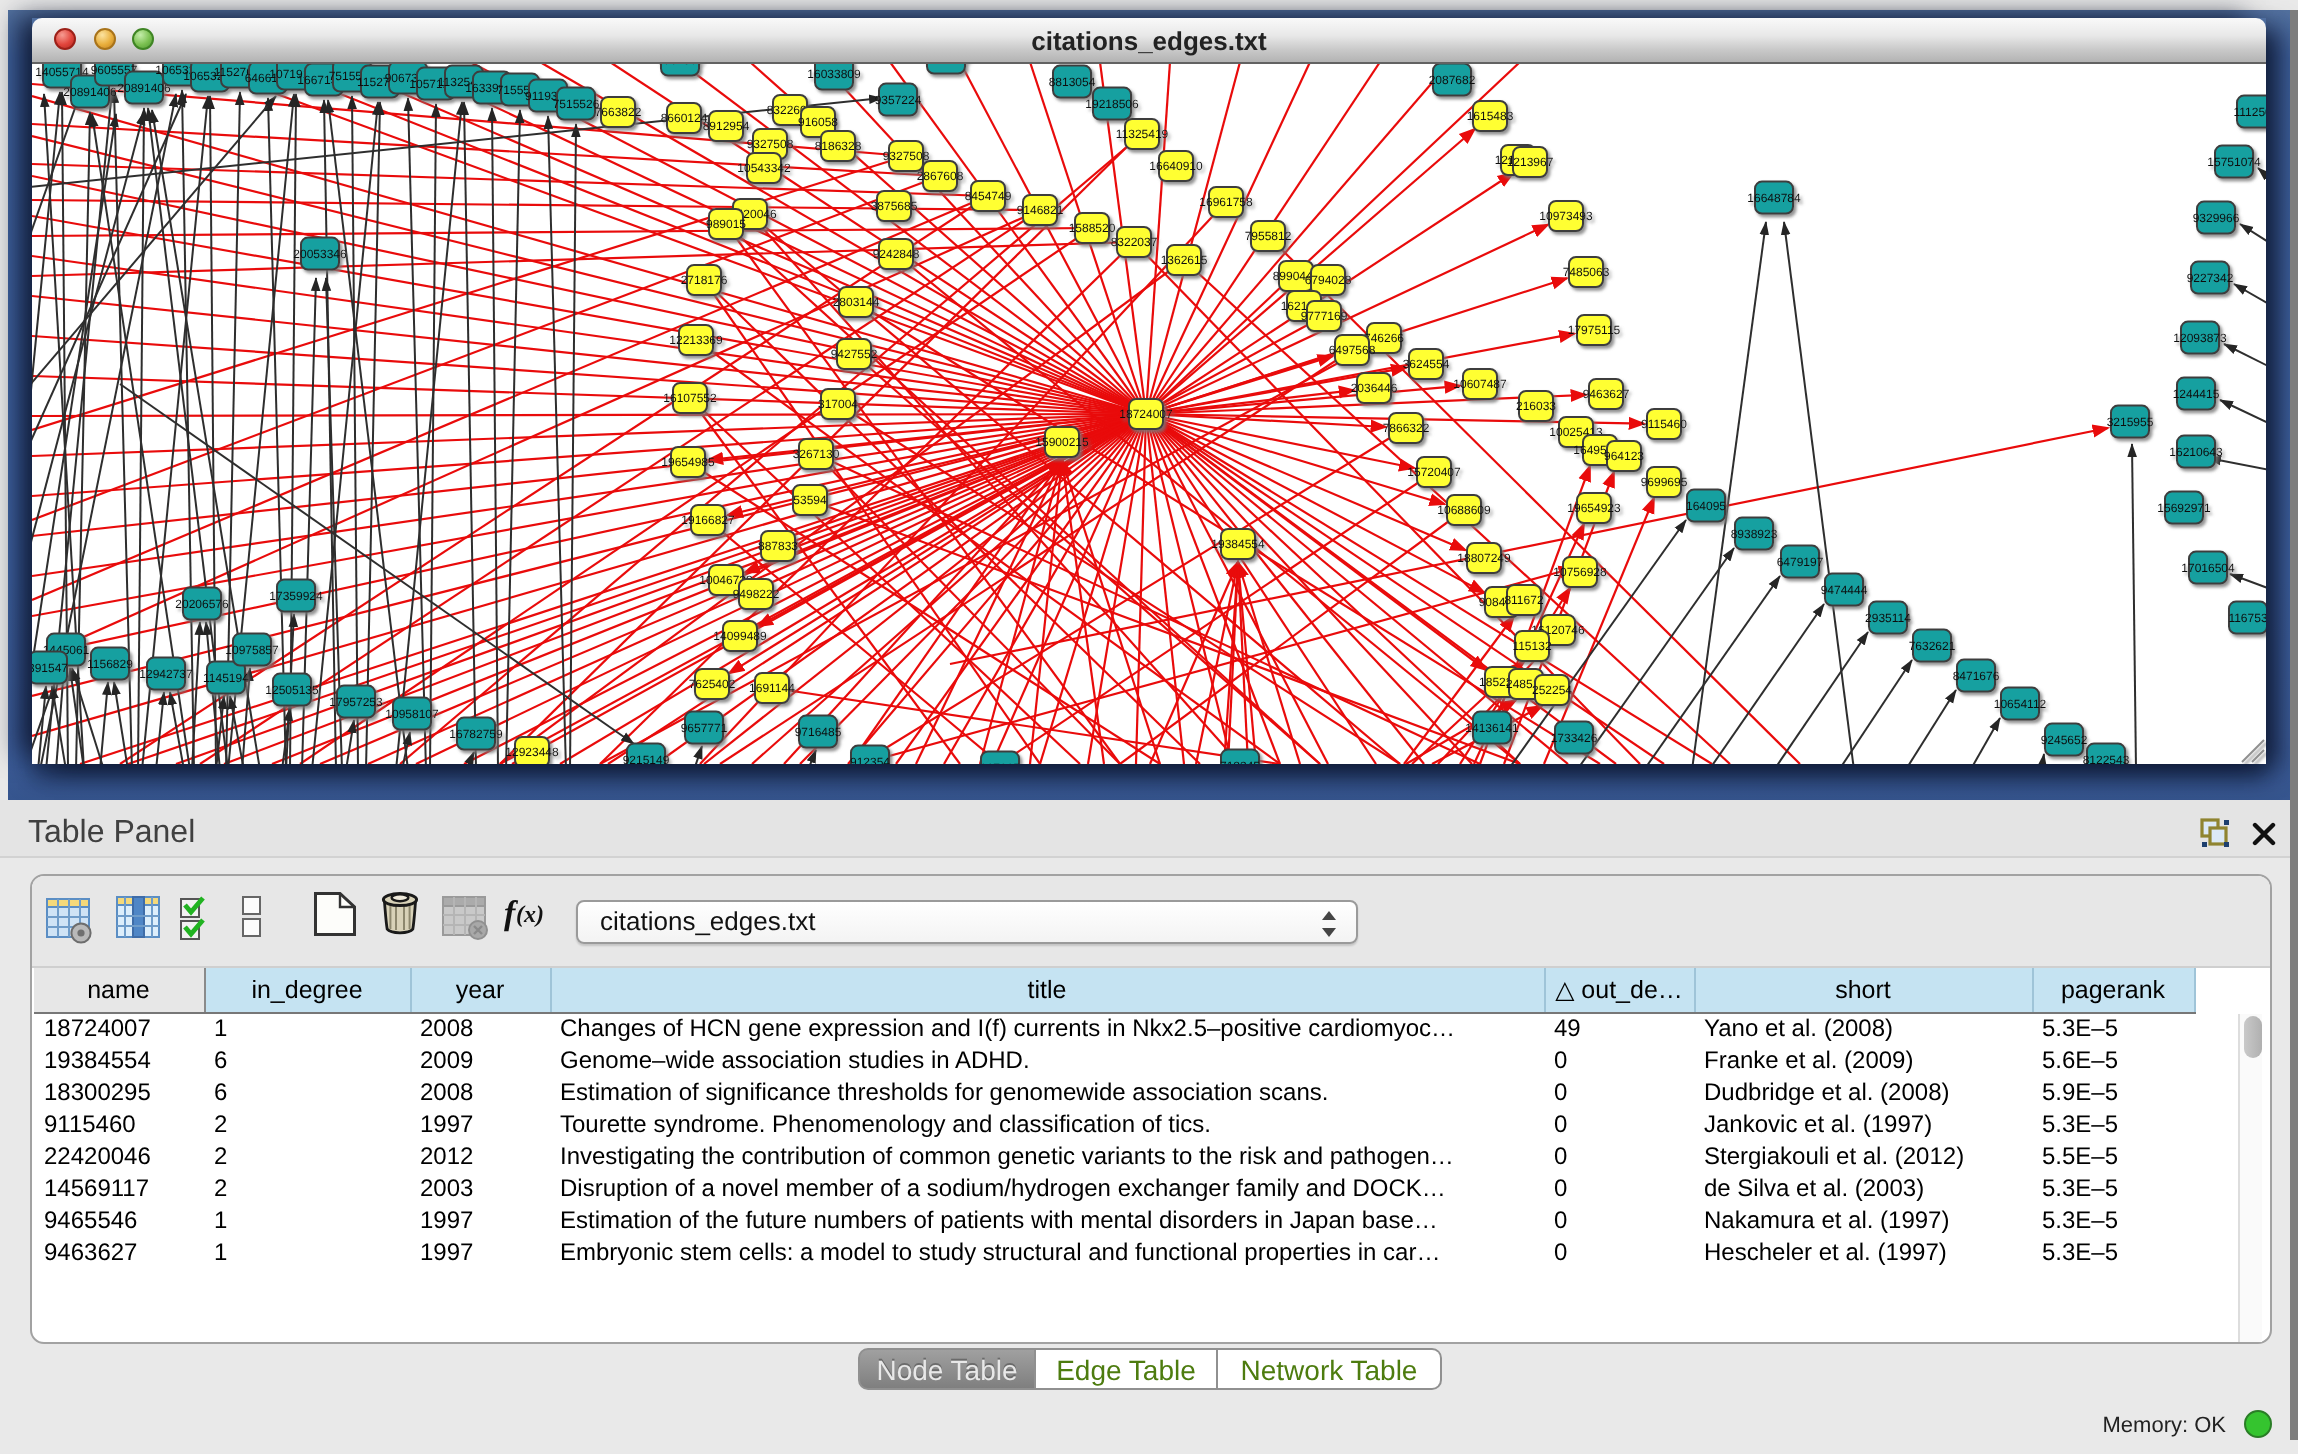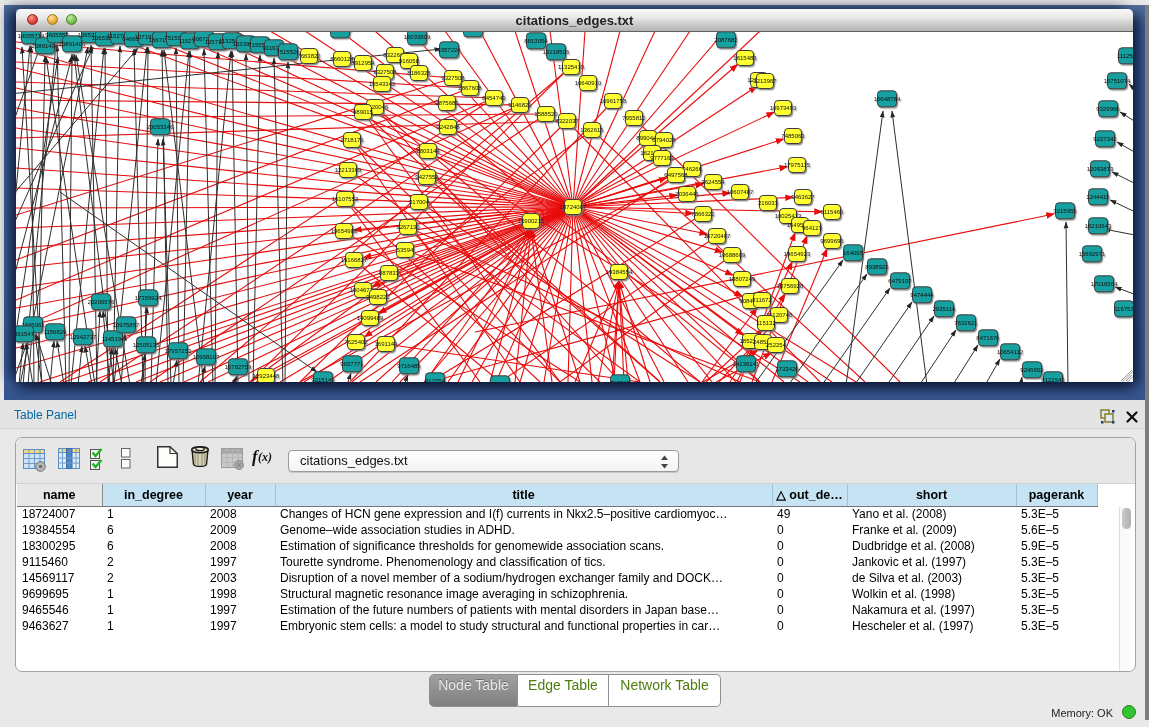--- a/index.html
+++ b/index.html
@@ -9,37 +9,37 @@
 #titlebar{position:absolute;left:16px;top:9px;width:1117px;height:22.5px;border-radius:5px 5px 0 0;
  background:linear-gradient(180deg,#f9f9f9 0%,#e8e8e8 40%,#c9c9c9 72%,#b3b3b3 100%);
  border-bottom:1px solid #626262}
 #titlebar .title{position:absolute;left:0;right:0;top:3.5px;text-align:center;font-size:13px;font-weight:bold;color:#222}
 .tl{position:absolute;top:5px;width:11px;height:11px;border-radius:50%}
 #tlr{left:11px;background:radial-gradient(circle at 35% 28%,#f69c92,#e2453c 55%,#b1271f);border:.5px solid #9c2018}
 #tly{left:30.5px;background:radial-gradient(circle at 35% 28%,#fbe3a0,#e9af3c 55%,#c1801e);border:.5px solid #a8731a}
 #tlg{left:50px;background:radial-gradient(circle at 35% 28%,#c4edaa,#7cc152 55%,#4e9a30);border:.5px solid #3f8524}
 #tablepanel{position:absolute;left:0;top:400px;width:1149px;height:327px;background:#e9e9e9}
 #tpbar{position:absolute;left:0;top:0;width:1149px;height:29px;background:#e4e4e4;border-bottom:1px solid #d2d2d2}
-#tpbar .t{position:absolute;left:14px;top:8px;font-size:12px;color:#0369a1}
+#tpbar .t{position:absolute;left:14px;top:8px;font-size:16px;color:#404040}
 #container{position:absolute;left:15px;top:37px;width:1121px;height:235px;background:#fff;
  border:1px solid #a2a2a2;border-radius:7px}
 #toolbar{position:absolute;left:0;top:0;width:1119px;height:46px;background:#e7e7e7;border-radius:6px 6px 0 0;border-bottom:1px solid #cfcfcf}
 #dropdown{position:absolute;left:272px;top:12px;width:391px;height:22px;background:linear-gradient(#fff,#f3f3f3);
  border:1px solid #9a9a9a;border-radius:4px;font-size:13px;color:#111;line-height:20px;padding-left:11px;
  box-shadow:0 1px 1px rgba(0,0,0,.15)}
 table{border-collapse:collapse;table-layout:fixed;width:1080px;font-size:12px}
 #tbl{position:absolute;left:1px;top:46px;width:1103px;height:188px;overflow:hidden}
-th{height:22px;font-weight:bold;font-size:12.5px;border-right:1px solid #9fc4d8;border-bottom:1px solid #777;background:#c5e3f2;padding:0}
+th{height:22px;font-weight:normal;font-size:12.5px;border-right:1px solid #9fc4d8;border-bottom:1px solid #777;background:#c5e3f2;padding:0}
 th.c1{background:#e7e7e7;border-right:1px solid #8a8a8a}
 td{height:16px;padding:0 0 0 5px;white-space:nowrap;overflow:hidden;color:#000}
 .c1{width:85px}.c2{width:103px}.c3{width:70px}.c4{width:497px}.c5{width:75px}.c6{width:169px}.c7{width:81px}
 td.c6{}
 #vsb{position:absolute;right:4px;top:69px;width:12px;height:164px;background:#fafafa;border-left:1px solid #ddd}
 #vsb .th{position:absolute;left:1.5px;top:1px;width:9px;height:21px;background:linear-gradient(90deg,#c9c9c9,#b0b0b0);border-radius:5px}
-#tabs{position:absolute;left:429px;top:274px;height:33px;display:flex;font-size:14px}
+#tabs{position:absolute;left:429px;top:274px;height:21px;display:flex;font-size:14px}
 #tabs div{line-height:20px;background:#fff;border:1px solid #909090;border-left:none;color:#4d7c0f;text-align:center}
 #tabs div.s1{width:89px;border-left:1px solid #909090;border-radius:5px 0 0 5px;
  background:linear-gradient(#a0a0a0,#7f7f7f);color:#e8e8e8;text-shadow:0 -1px 0 #6a6a6a}
 #tabs div.s2{width:91px}
 #tabs div.s3{width:112px;border-radius:0 5px 5px 0}
 #status{position:absolute;left:0;top:299px;width:1149px;height:27px}
 #status .m{position:absolute;right:36px;top:8px;font-size:11px;color:#222}
 #status .led{position:absolute;right:13px;top:6px;width:14px;height:14px;border-radius:50%;background:#35c42f;border:1.5px solid #2a7d26}
 #redge{position:absolute;right:0px;top:5px;width:4px;height:715px;background:#7d7d7d}
 svg text{paint-order:stroke}
@@ -728,35 +728,35 @@
 <tr>
               <td class="c1">9115460</td>
               <td class="c2">2</td>
               <td class="c3">1997</td>
               <td class="c4">Tourette syndrome. Phenomenology and classification of tics.</td>
               <td class="c5">0</td>
               <td class="c6">Jankovic et al. (1997)</td>
               <td class="c7">5.3E–5</td>
             </tr>
 <tr>
+              <td class="c1">22420046</td>
+              <td class="c2">2</td>
+              <td class="c3">2012</td>
+              <td class="c4">Investigating the contribution of common genetic variants to the risk and pathogen…</td>
+              <td class="c5">0</td>
+              <td class="c6">Stergiakouli et al. (2012)</td>
+              <td class="c7">5.5E–5</td>
+            </tr>
+<tr>
               <td class="c1">14569117</td>
               <td class="c2">2</td>
               <td class="c3">2003</td>
               <td class="c4">Disruption of a novel member of a sodium/hydrogen exchanger family and DOCK…</td>
               <td class="c5">0</td>
               <td class="c6">de Silva et al. (2003)</td>
-              <td class="c7">5.3E–5</td>
-            </tr>
-<tr>
-              <td class="c1">9699695</td>
-              <td class="c2">1</td>
-              <td class="c3">1998</td>
-              <td class="c4">Structural magnetic resonance image averaging in schizophrenia.</td>
-              <td class="c5">0</td>
-              <td class="c6">Wolkin et al. (1998)</td>
               <td class="c7">5.3E–5</td>
             </tr>
 <tr>
               <td class="c1">9465546</td>
               <td class="c2">1</td>
               <td class="c3">1997</td>
               <td class="c4">Estimation of the future numbers of patients with mental disorders in Japan base…</td>
               <td class="c5">0</td>
               <td class="c6">Nakamura et al. (1997)</td>
               <td class="c7">5.3E–5</td>

